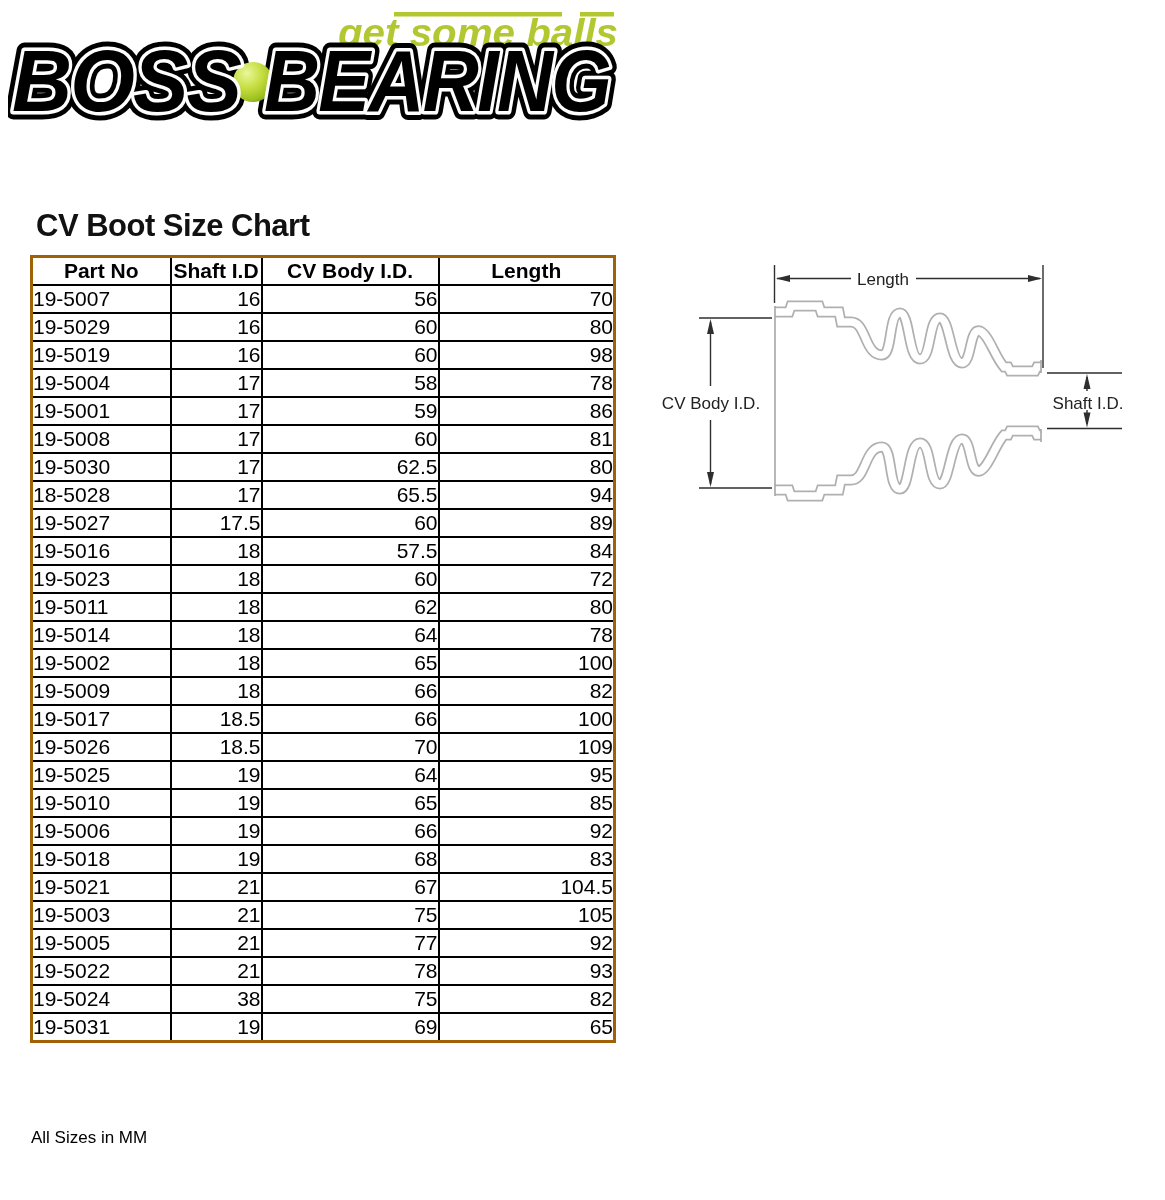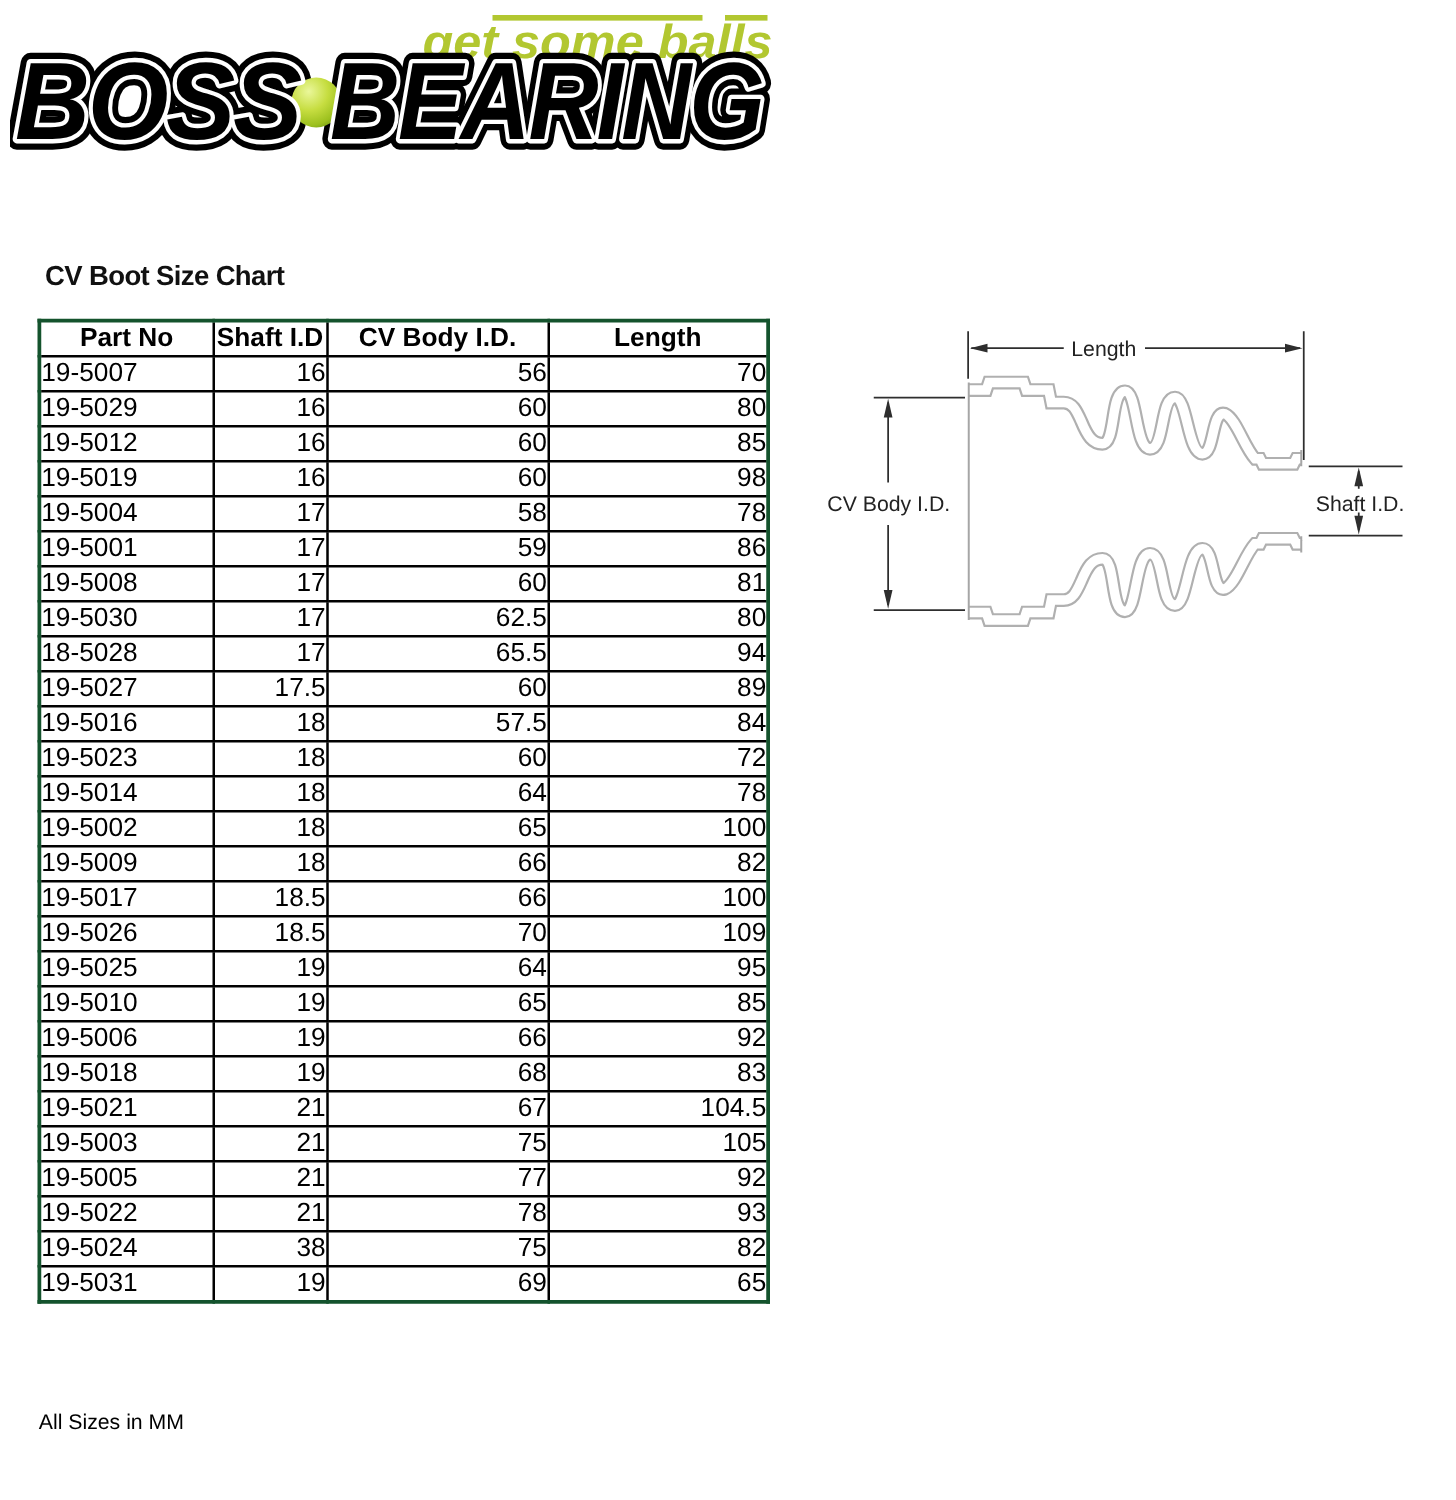--- a/index.html
+++ b/index.html
@@ -13,29 +13,29 @@
     font-family:"Liberation Sans", sans-serif;
     font-size:38px; font-weight:bold; font-style:italic;
   }
   .logo .brand {
     font-family:"Liberation Sans", sans-serif;
     font-size:88px; font-weight:bold; font-style:italic; letter-spacing:-2px;
   }
   
   .page-title {
     position:absolute; left:36px; top:208px;
-    font-size:22px; font-weight:bold; letter-spacing:-0.5px; color:#111;
+    font-size:31px; font-weight:bold; letter-spacing:-0.5px; color:#111;
   }
   .footnote {
     position:absolute; left:31px; top:1128px; font-size:17px; color:#000;
   }
   
   .size-table-wrap { position:absolute; left:30px; top:255px; }
   table.size-table {
-    border-collapse:collapse; table-layout:fixed; border:3px solid #14532d;
+    border-collapse:collapse; table-layout:fixed; border:3px solid #a16207;
   }
   table.size-table th, table.size-table td {
     border:2px solid #000; height:26px; line-height:26px;
     font-size:21px; padding:0 0; overflow:hidden; white-space:nowrap;
   }
   table.size-table th { font-weight:bold; text-align:center; }
   td.c-left  { text-align:left;  padding-left:4px;margin-left:20px; }
   td.c-right { text-align:right; padding-right:5px; }
   
   .diagram { position:absolute; left:640px; top:240px; width:525px; height:290px; }
@@ -103,26 +103,20 @@
             <td class="c-right">56</td>
             <td class="c-right">70</td>
           </tr>
           <tr>
             <td class="c-left">19-5029</td>
             <td class="c-right">16</td>
             <td class="c-right">60</td>
             <td class="c-right">80</td>
           </tr>
           <tr>
-            <td class="c-left">19-5012</td>
-            <td class="c-right">16</td>
-            <td class="c-right">60</td>
-            <td class="c-right">85</td>
-          </tr>
-          <tr>
             <td class="c-left">19-5019</td>
             <td class="c-right">16</td>
             <td class="c-right">60</td>
             <td class="c-right">98</td>
           </tr>
           <tr>
             <td class="c-left">19-5004</td>
             <td class="c-right">17</td>
             <td class="c-right">58</td>
             <td class="c-right">78</td>
@@ -161,20 +155,26 @@
             <td class="c-left">19-5016</td>
             <td class="c-right">18</td>
             <td class="c-right">57.5</td>
             <td class="c-right">84</td>
           </tr>
           <tr>
             <td class="c-left">19-5023</td>
             <td class="c-right">18</td>
             <td class="c-right">60</td>
             <td class="c-right">72</td>
+          </tr>
+          <tr>
+            <td class="c-left">19-5011</td>
+            <td class="c-right">18</td>
+            <td class="c-right">62</td>
+            <td class="c-right">80</td>
           </tr>
           <tr>
             <td class="c-left">19-5014</td>
             <td class="c-right">18</td>
             <td class="c-right">64</td>
             <td class="c-right">78</td>
           </tr>
           <tr>
             <td class="c-left">19-5002</td>
             <td class="c-right">18</td>

